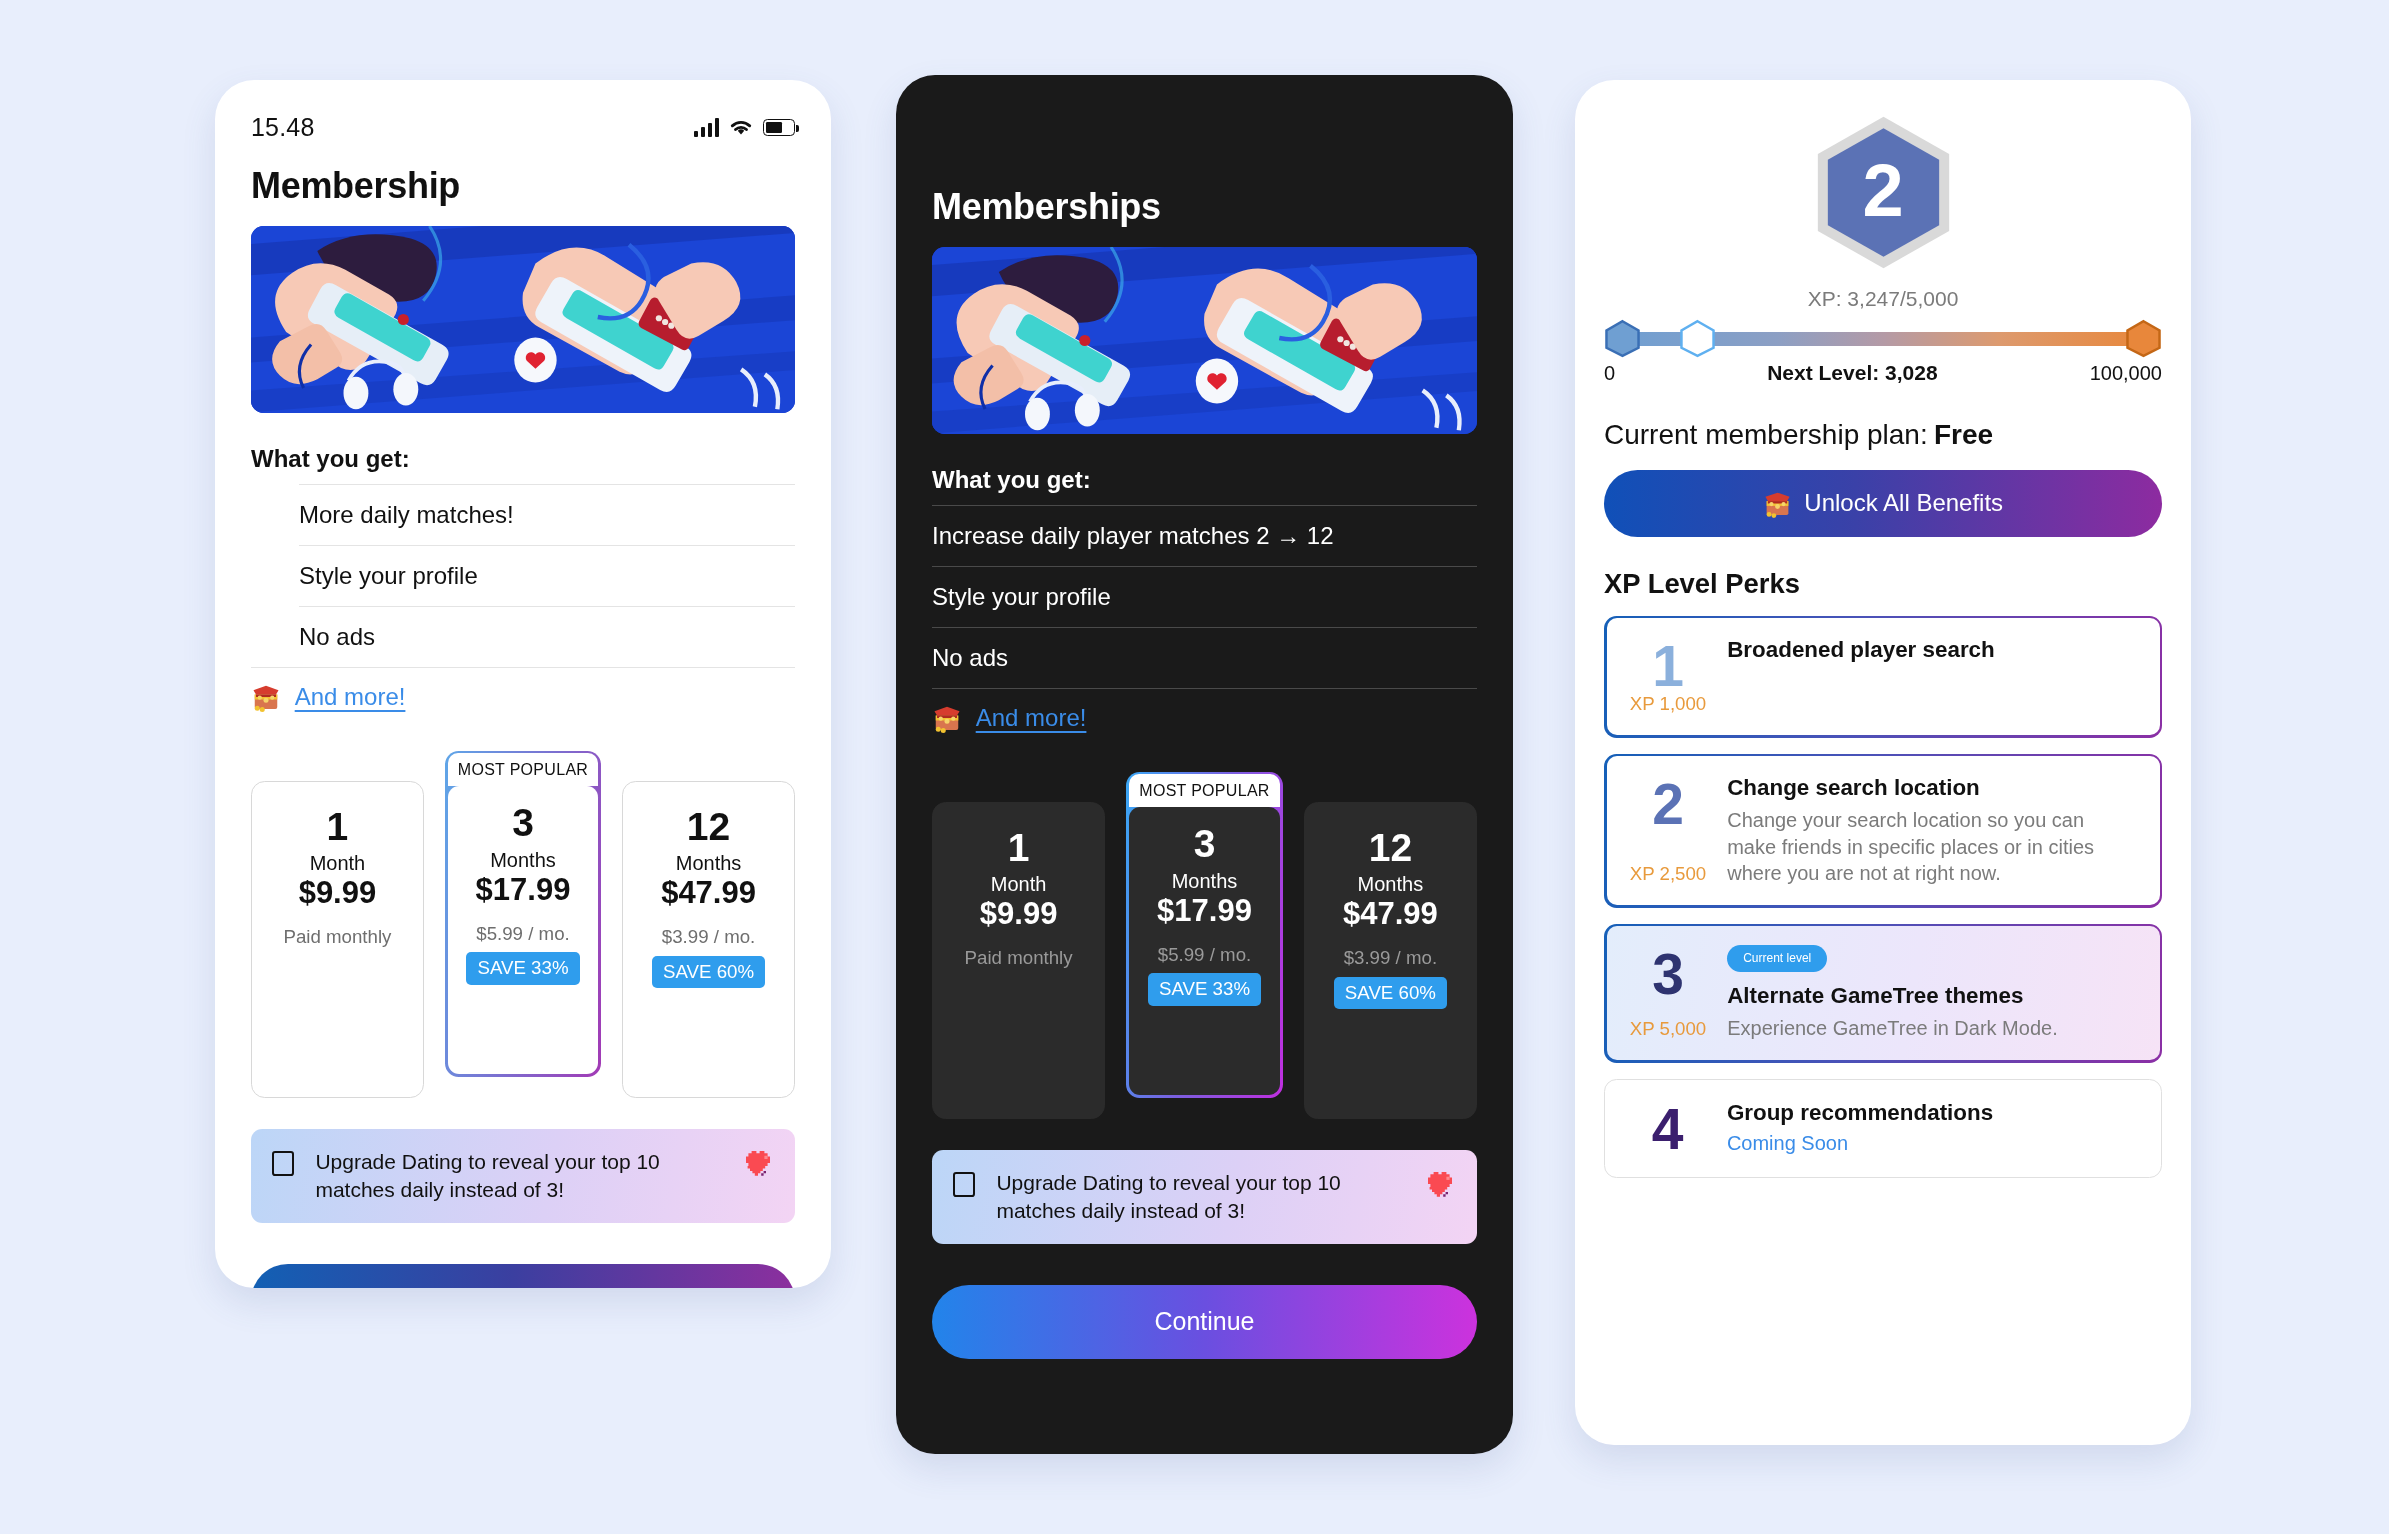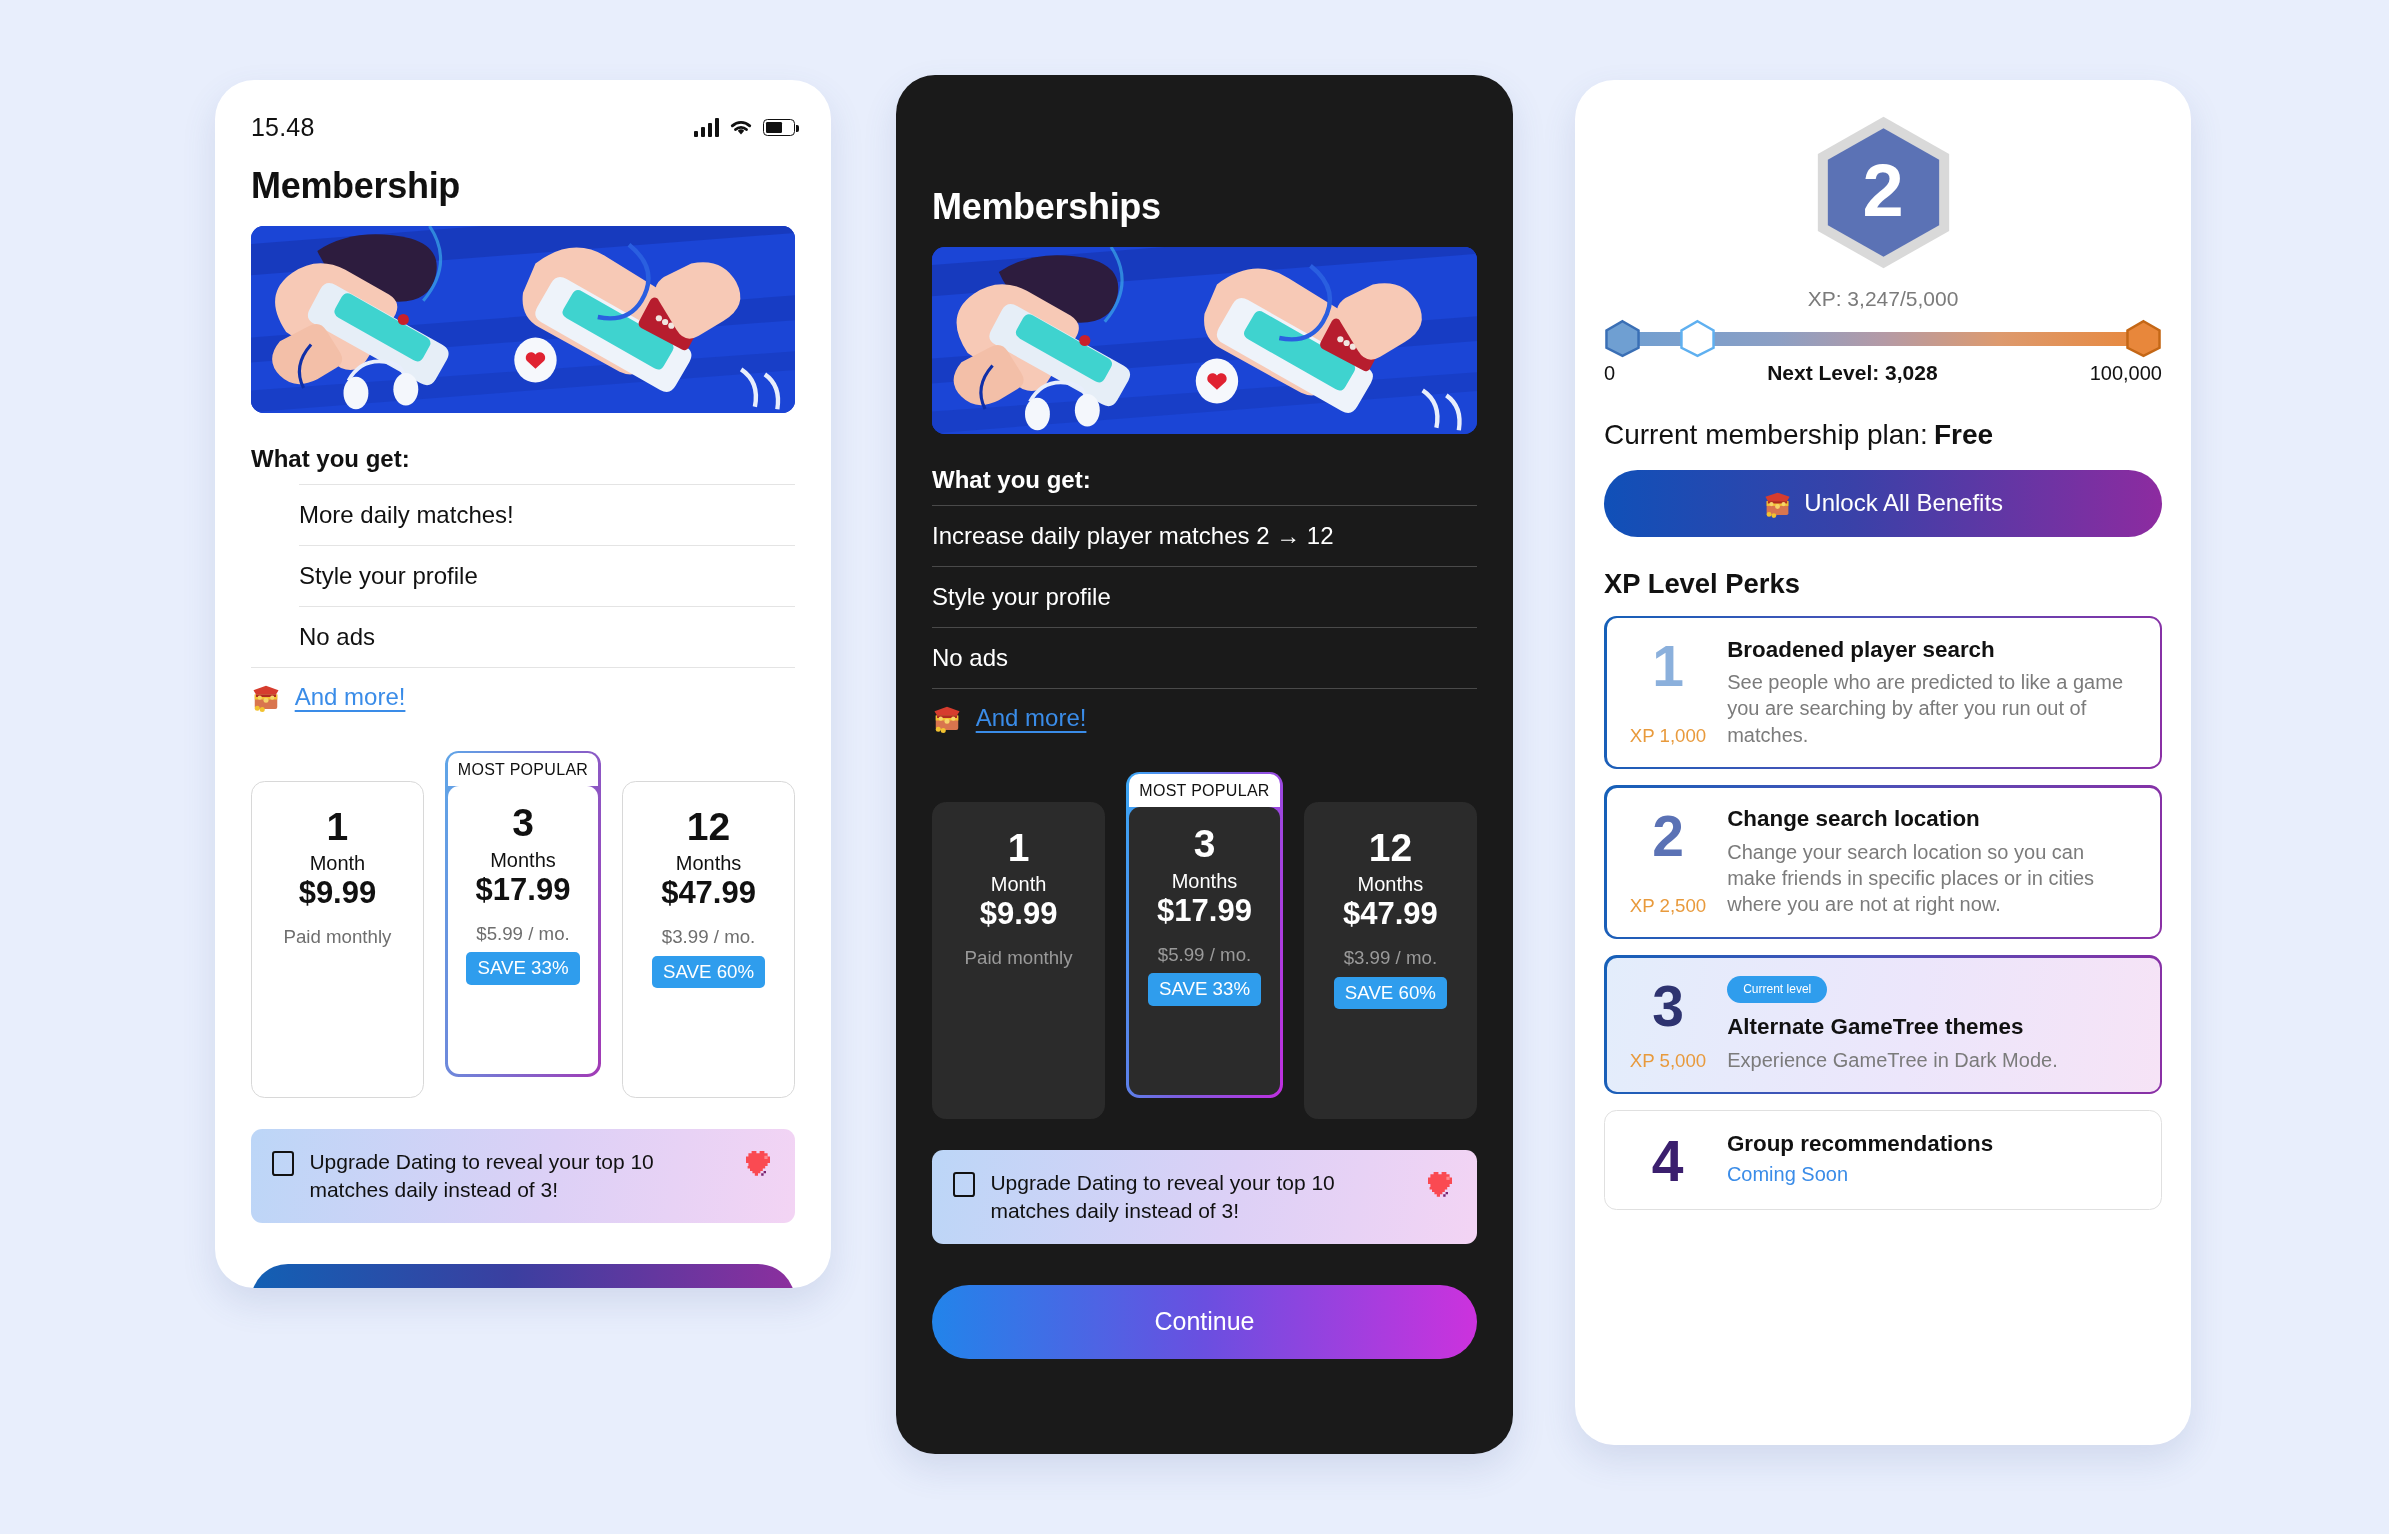--- a/index.html
+++ b/index.html
@@ -118,21 +118,21 @@
   .save-badge {
     margin-top:7.5px; background:#2f9ded; color:#fff; font-size:18.7px;
     padding:5px 11.2px 5.6px 11.2px; border-radius:5px; font-weight:400;
   }
   .plan-spacer { flex:1; }
 
   
   .upgrade {
     margin:31px 36px 0 36px; border-radius:11.2px; padding:18.7px 21px;
     background:linear-gradient(100deg,#bcd6f7 0%,#dcd0f6 55%,#f3d4f4 100%);
-    display:flex; align-items:flex-start; gap:15px;
+    display:flex; align-items:flex-start; gap:21px;
   }
   .checkbox {
     width:22.4px; height:25px; flex:0 0 22.4px; border:2.5px solid #111;
     border-radius:3.1px; margin-top:3.7px; background:transparent;
   }
   .upgrade-text { flex:1; font-size:21px; line-height:1.34; color:#111; }
   .heart { width:32px; height:31px; flex:0 0 32px; margin-top:1.2px; }
 
   
   .continue {
@@ -517,21 +517,20 @@
       <div class="perks-title">XP Level Perks</div>
 
       <div class="perk">
         <div class="perk-inner">
           <div class="perk-left">
             <div class="perk-num" style="color:#8bb0dc">1</div>
             <div class="perk-xp">XP 1,000</div>
           </div>
           <div class="perk-right">
             <div class="perk-head">Broadened player search</div>
-            <div class="perk-desc">See people who are predicted to like a game you are searching by after you run out of matches.</div>
           </div>
         </div>
       </div>
 
       <div class="perk">
         <div class="perk-inner">
           <div class="perk-left">
             <div class="perk-num" style="color:#5b72b5">2</div>
             <div class="perk-xp">XP 2,500</div>
           </div>

